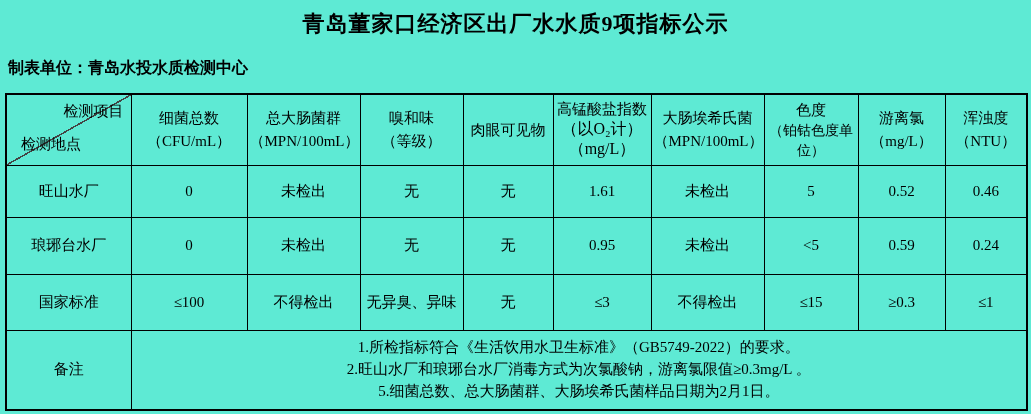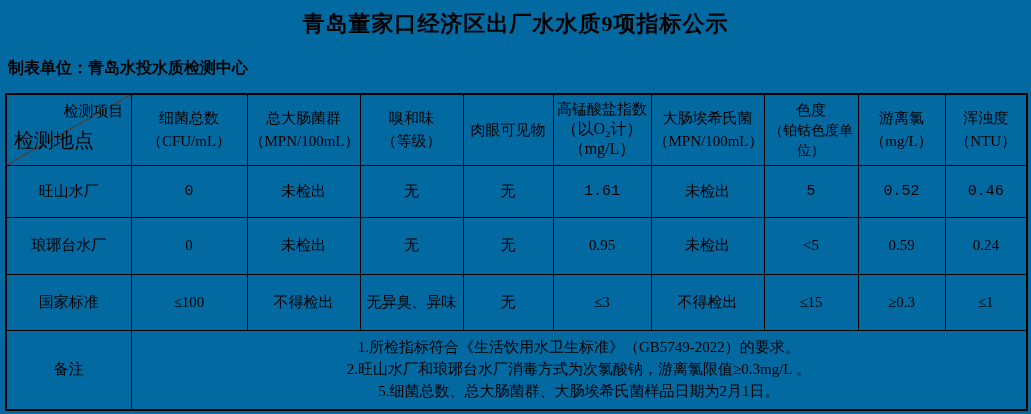--- a/index.html
+++ b/index.html
@@ -1,19 +1,19 @@
 <!DOCTYPE html>
 <html><head>
 <meta charset="utf-8">
 <style>
   html,body{margin:0;padding:0;background:#ffffff;}
   .page{
     position:relative;
     width:1031px;height:414px;
-    background:#0369a1;color:#000;
+    background:#5eead4;color:#000;
     font-family:"Liberation Serif","DejaVu Serif",serif;
     overflow:hidden;
   }
   .title{
     position:absolute;top:9px;left:0;width:100%;
     text-align:center;font-size:22px;font-weight:bold;letter-spacing:1px;
   }
   .meta{position:absolute;top:58px;left:0;width:100%;height:22px;font-size:16px;font-weight:bold;}
   .issuer{position:absolute;left:8px;top:0;}
   .sample-date{position:absolute;left:700px;top:0;}
@@ -22,37 +22,37 @@
     width:1021px;border-collapse:collapse;table-layout:fixed;
     border:2px solid #000;
   }
   table.wq th,table.wq td{
     border:1px solid #000;
     text-align:center;vertical-align:middle;
     font-size:15px;font-weight:normal;padding:0 2px;
     overflow:hidden;
   }
   tr.hdr{height:71px;margin-top:44px;}
-  tr.r1{height:52px;font-family:Liberation Mono, monospace;}
+  tr.r1{height:52px;}
   tr.r2{height:57px;margin-top:36px;}
   tr.r3{height:56px;margin-top:11px;}
   tr.rnotes{height:80px;}
   .h-line{display:block;line-height:1.5;}
   .h-line:empty{display:none;}
   .col-kmno4 .h-line{line-height:1.25;}
   .col-kmno4 .h-unit,.col-kmno4 .h-unit2{font-size:16px;}
   .col-colority .h-unit{font-size:14px;line-height:1.4;}
   .corner{
     position:relative;padding:0;
     background:linear-gradient(to bottom right,
       transparent calc(50% - 1px), #444 calc(50% - 1px),
       #444 calc(50% + 0.5px), transparent calc(50% + 0.5px));
   }
   .corner .top-label{position:absolute;top:7px;right:7px;font-size:15px;}
-  .corner .bottom-label{position:absolute;bottom:11px;left:7px;font-size:20px;}
+  .corner .bottom-label{position:absolute;bottom:11px;left:14px;font-size:15px;}
   td.notes{
     text-align:left;vertical-align:middle;
     padding:4px 8px;font-size:15px;
   }
   .note-line{line-height:1.45;}
 </style>
 </head>
 <body>
 
 <div class="page">

